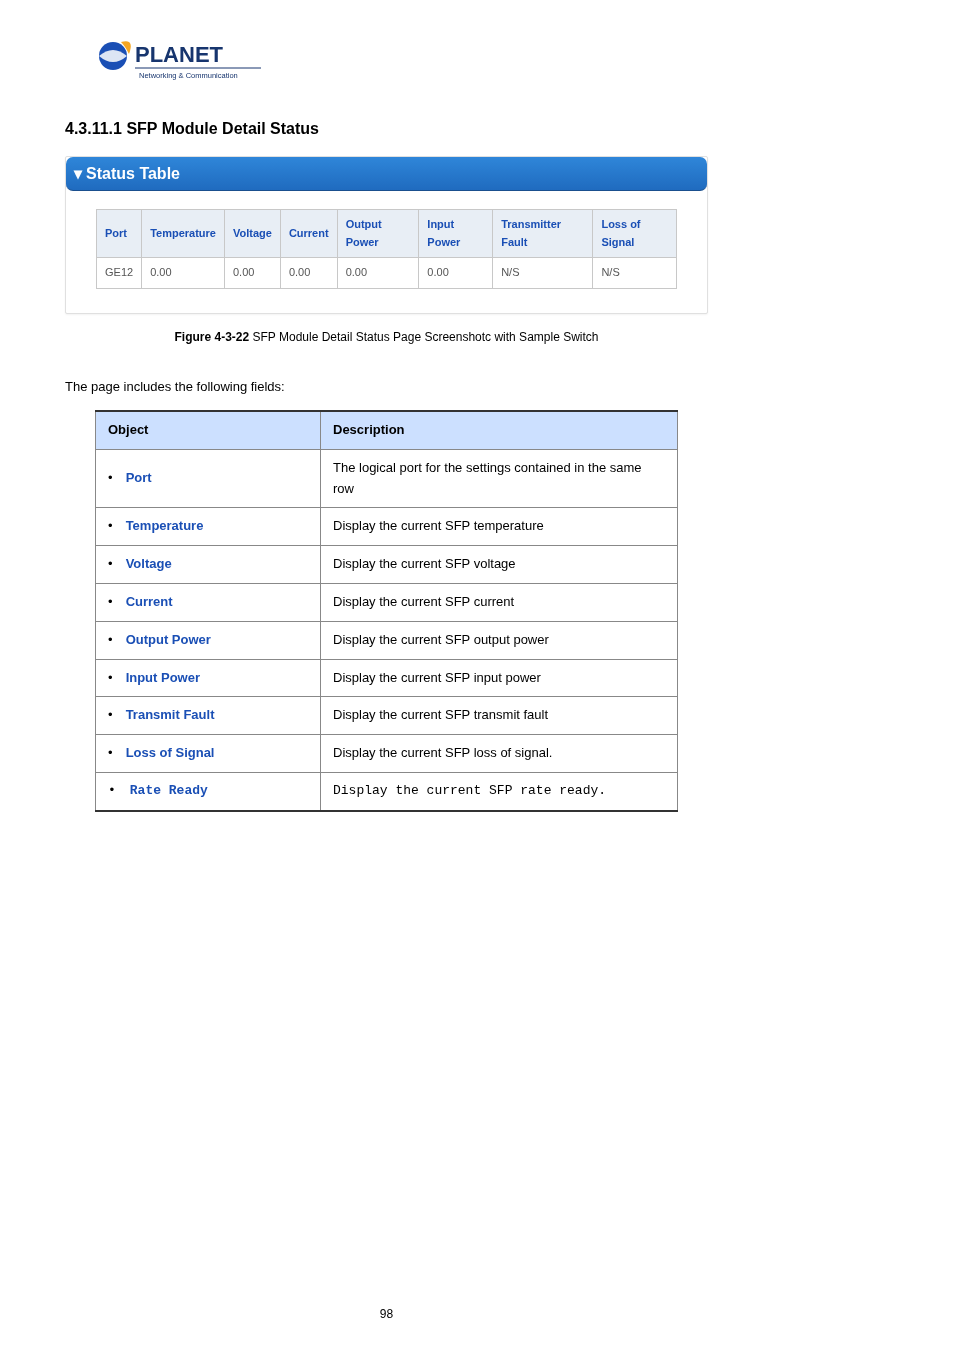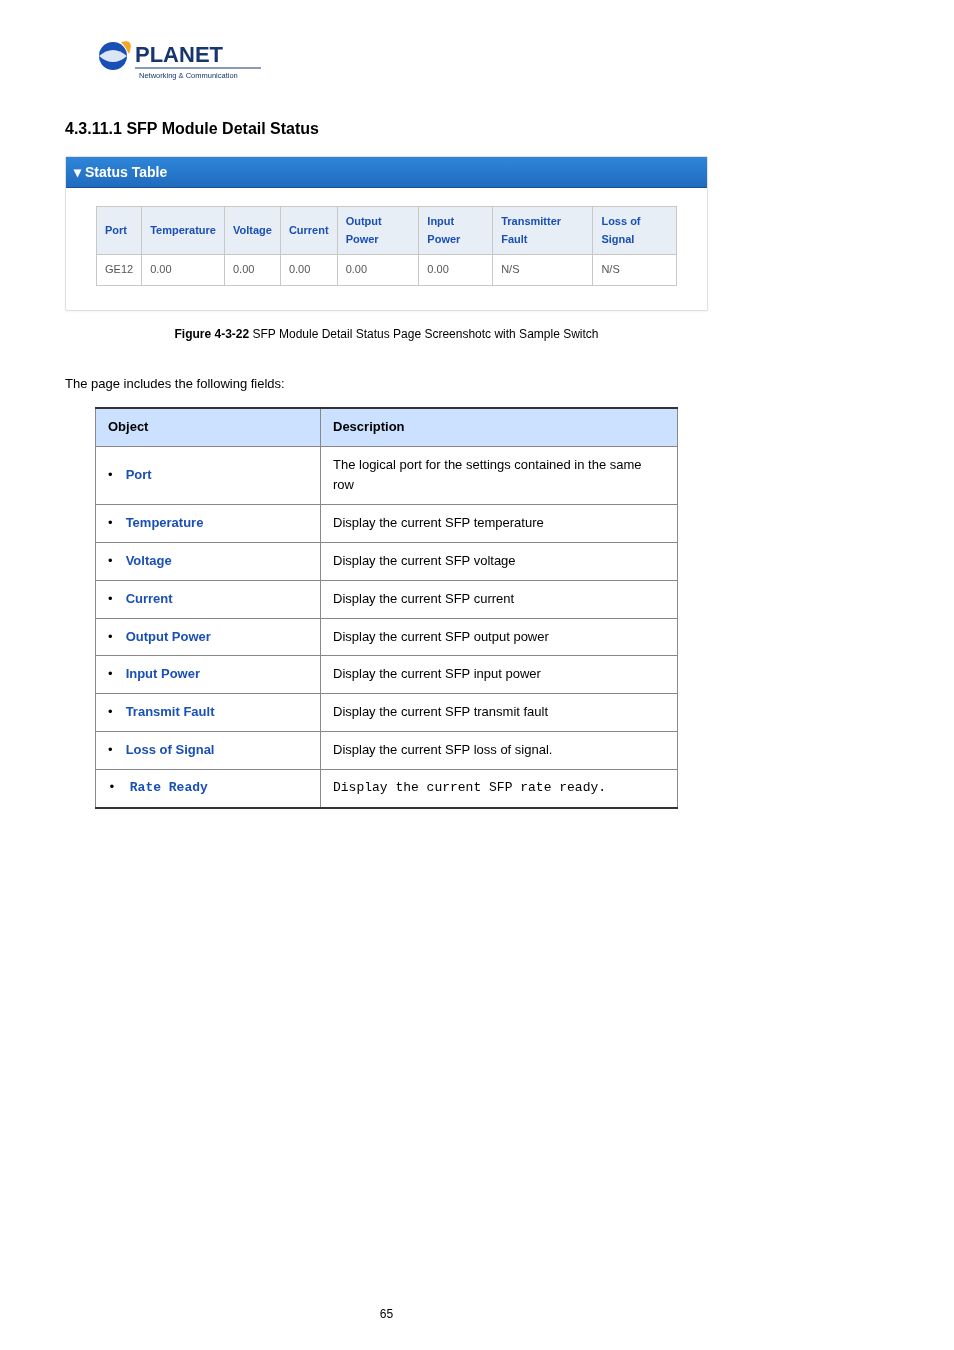--- a/index.html
+++ b/index.html
@@ -2,21 +2,21 @@
 <html><head>
 <meta charset="utf-8">
 <style>
   html,body{margin:0;padding:0;background:#fff;color:#000;font-family:Arial,Helvetica,sans-serif;font-size:13px;line-height:1.6;}
   .page{width:773px;min-height:1350px;box-sizing:border-box;padding:30px 65px;position:relative;}
   .logo{margin:4px 0 6px 30px;}
   .heading{font-size:16px;font-weight:bold;margin:24px 0 14px 0;}
   .para{margin:4px 0 12px 0;}
   .xref{color:#1a4fb5;}
   .screenshot-box{border:1px solid #e0e0e0;border-radius:2px;box-shadow:0 1px 2px rgba(0,0,0,0.05);padding:0 0 18px 0;margin:8px 0 6px 0;background:#fff;}
-  .panel-header{background:linear-gradient(#2f86d9,#1f6bbf);color:#fff;font-size:14px;font-weight:bold;padding:4px 8px;border-bottom:1px solid #1a4f8e;}
+  .panel-header{background:linear-gradient(#2f86d9,#1f6bbf);color:#fff;font-size:16px;font-weight:bold;padding:4px 8px;border-bottom:1px solid #1a4f8e;border-radius:7px;}
   .panel-header .chev{display:inline-block;margin-right:4px;}
   .panel-body{padding:18px 30px 6px 30px;}
   table.status{border-collapse:collapse;width:100%;font-size:11px;font-family:"Lucida Sans Unicode","Lucida Grande",Arial,sans-serif;}
   table.status th{background:#e8eef5;color:#1a4fb5;font-weight:bold;text-align:left;padding:6px 8px;border:1px solid #c8c8c8;}
   table.status td{padding:6px 8px;border:1px solid #c8c8c8;color:#555;}
   .fig-caption{text-align:center;font-size:12px;margin:14px 0 30px 0;}
   .fig-caption b{font-weight:bold;}
   .desc-table-wrap{margin:6px 30px 0 30px;}
   table.desc{border-collapse:collapse;width:100%;font-size:13px;}
   table.desc th{background:#cce0ff;font-weight:bold;text-align:left;padding:8px 12px;border:1px solid #888;}
@@ -133,14 +133,14 @@
             <td>Display the current SFP loss of signal.</td>
           </tr>
         <tr>
             <td class="obj-cell"><span class="bullet">•</span> <b>Rate Ready</b></td>
             <td>Display the current SFP rate ready.</td>
           </tr>
       </tbody>
     </table>
   </div>
 
-  <div class="pagenum">65</div>
+  <div class="pagenum">98</div>
 </div>
 
 </body></html>

